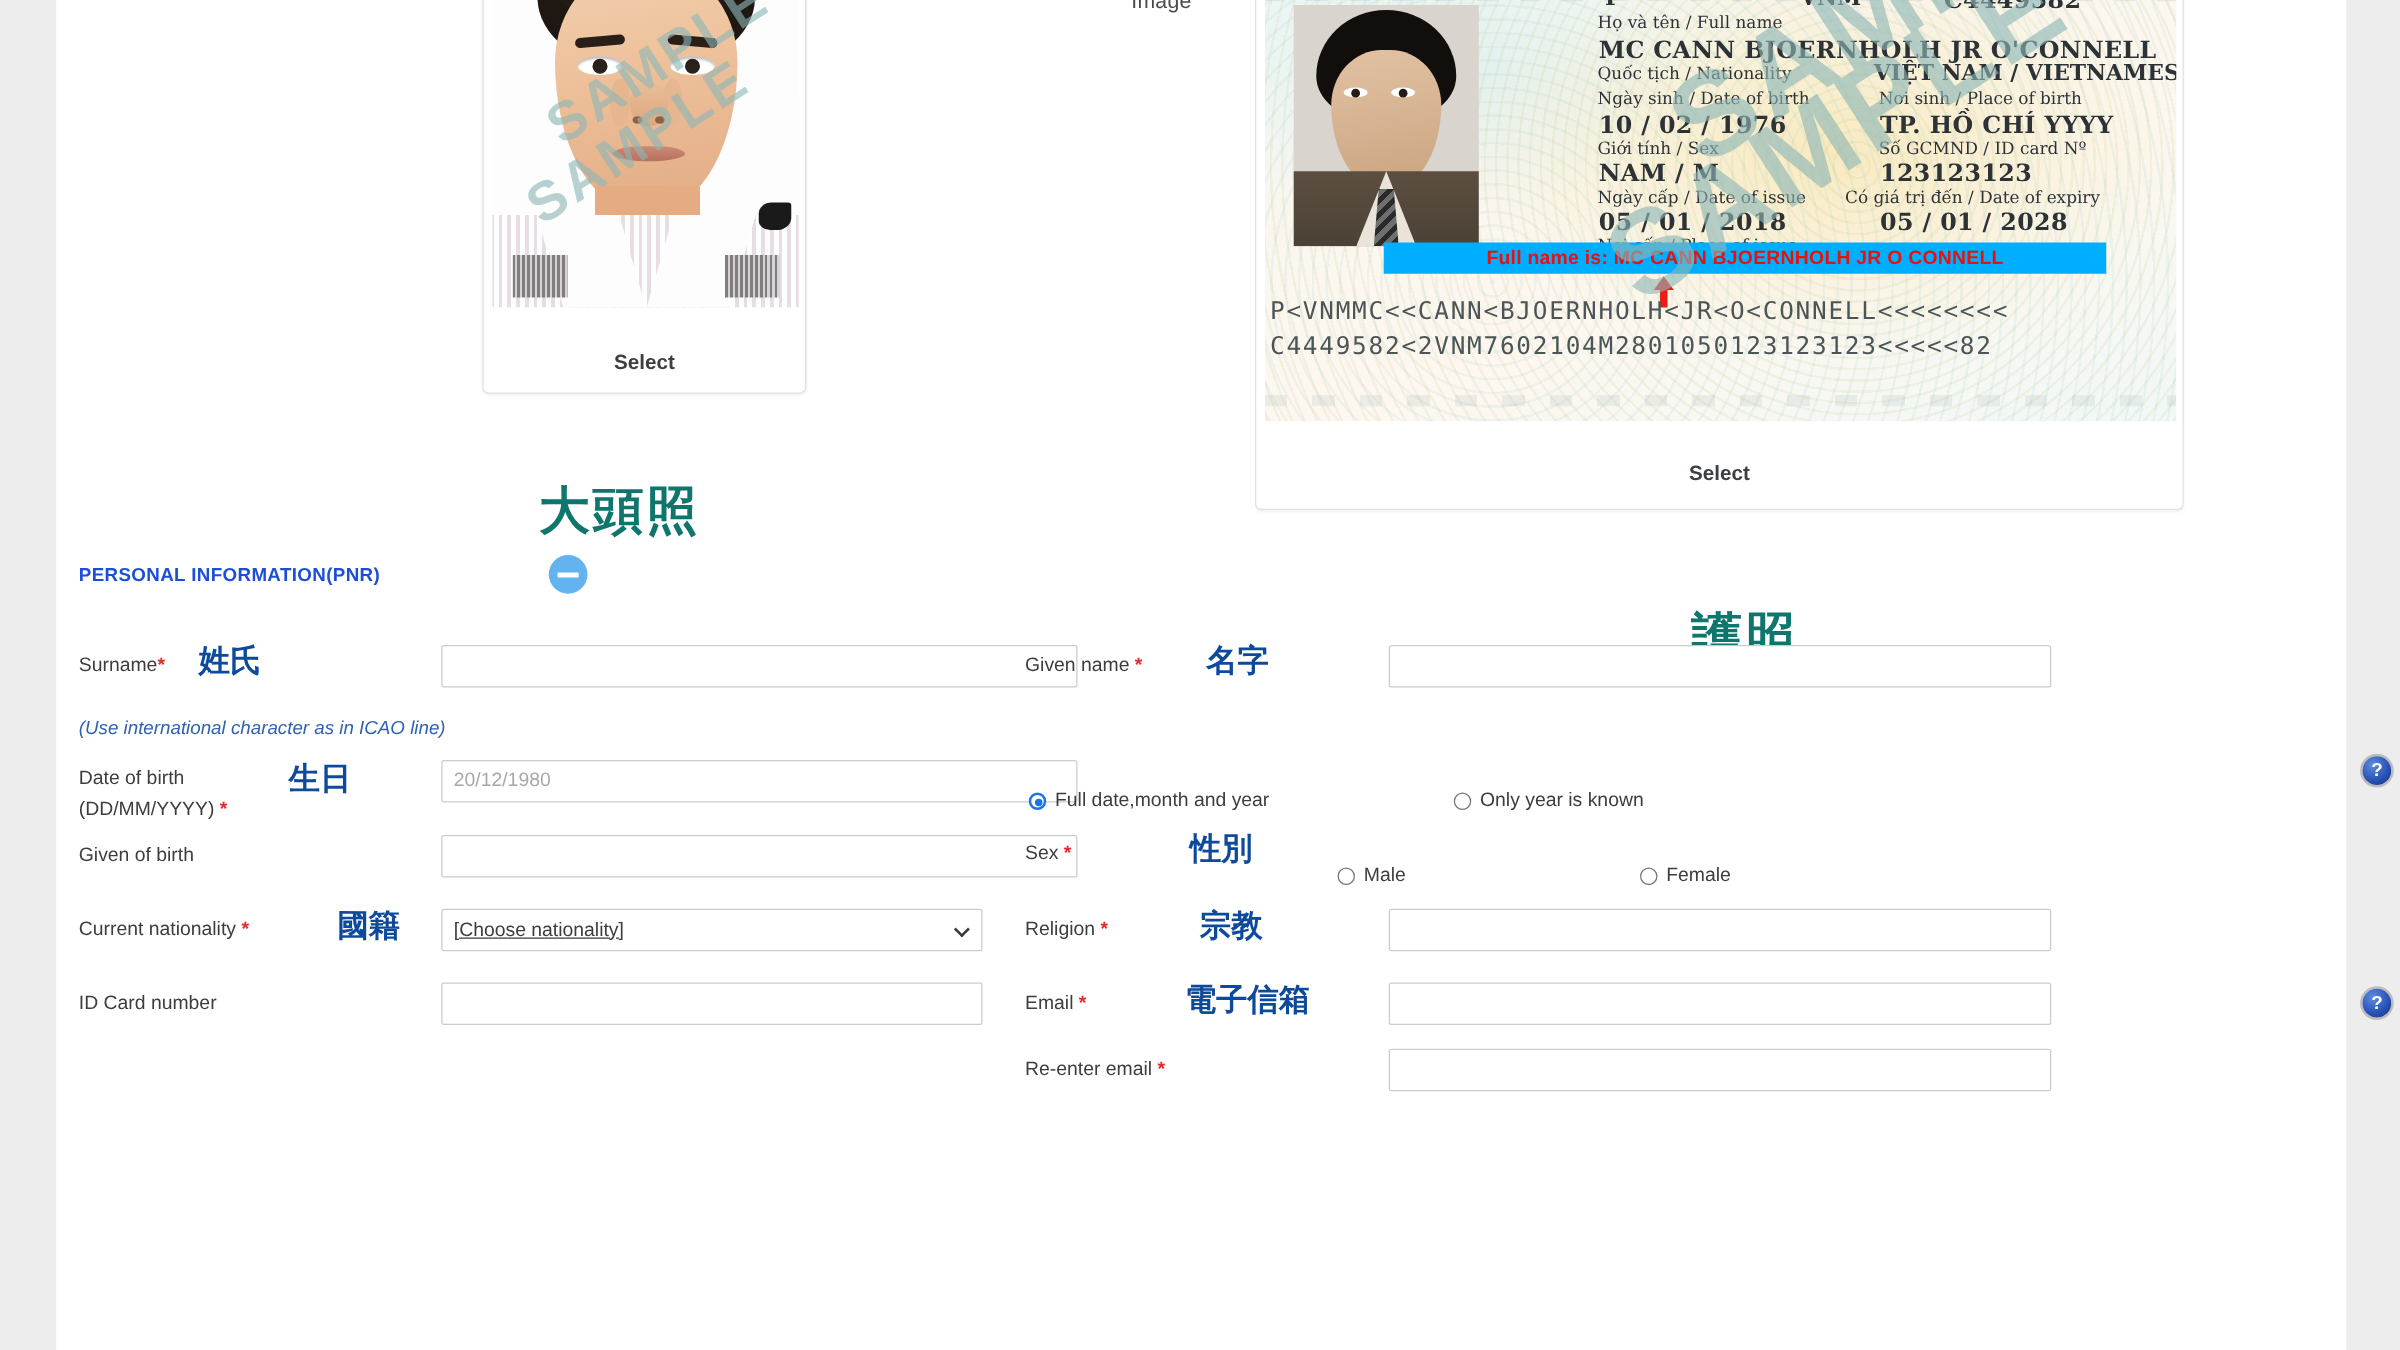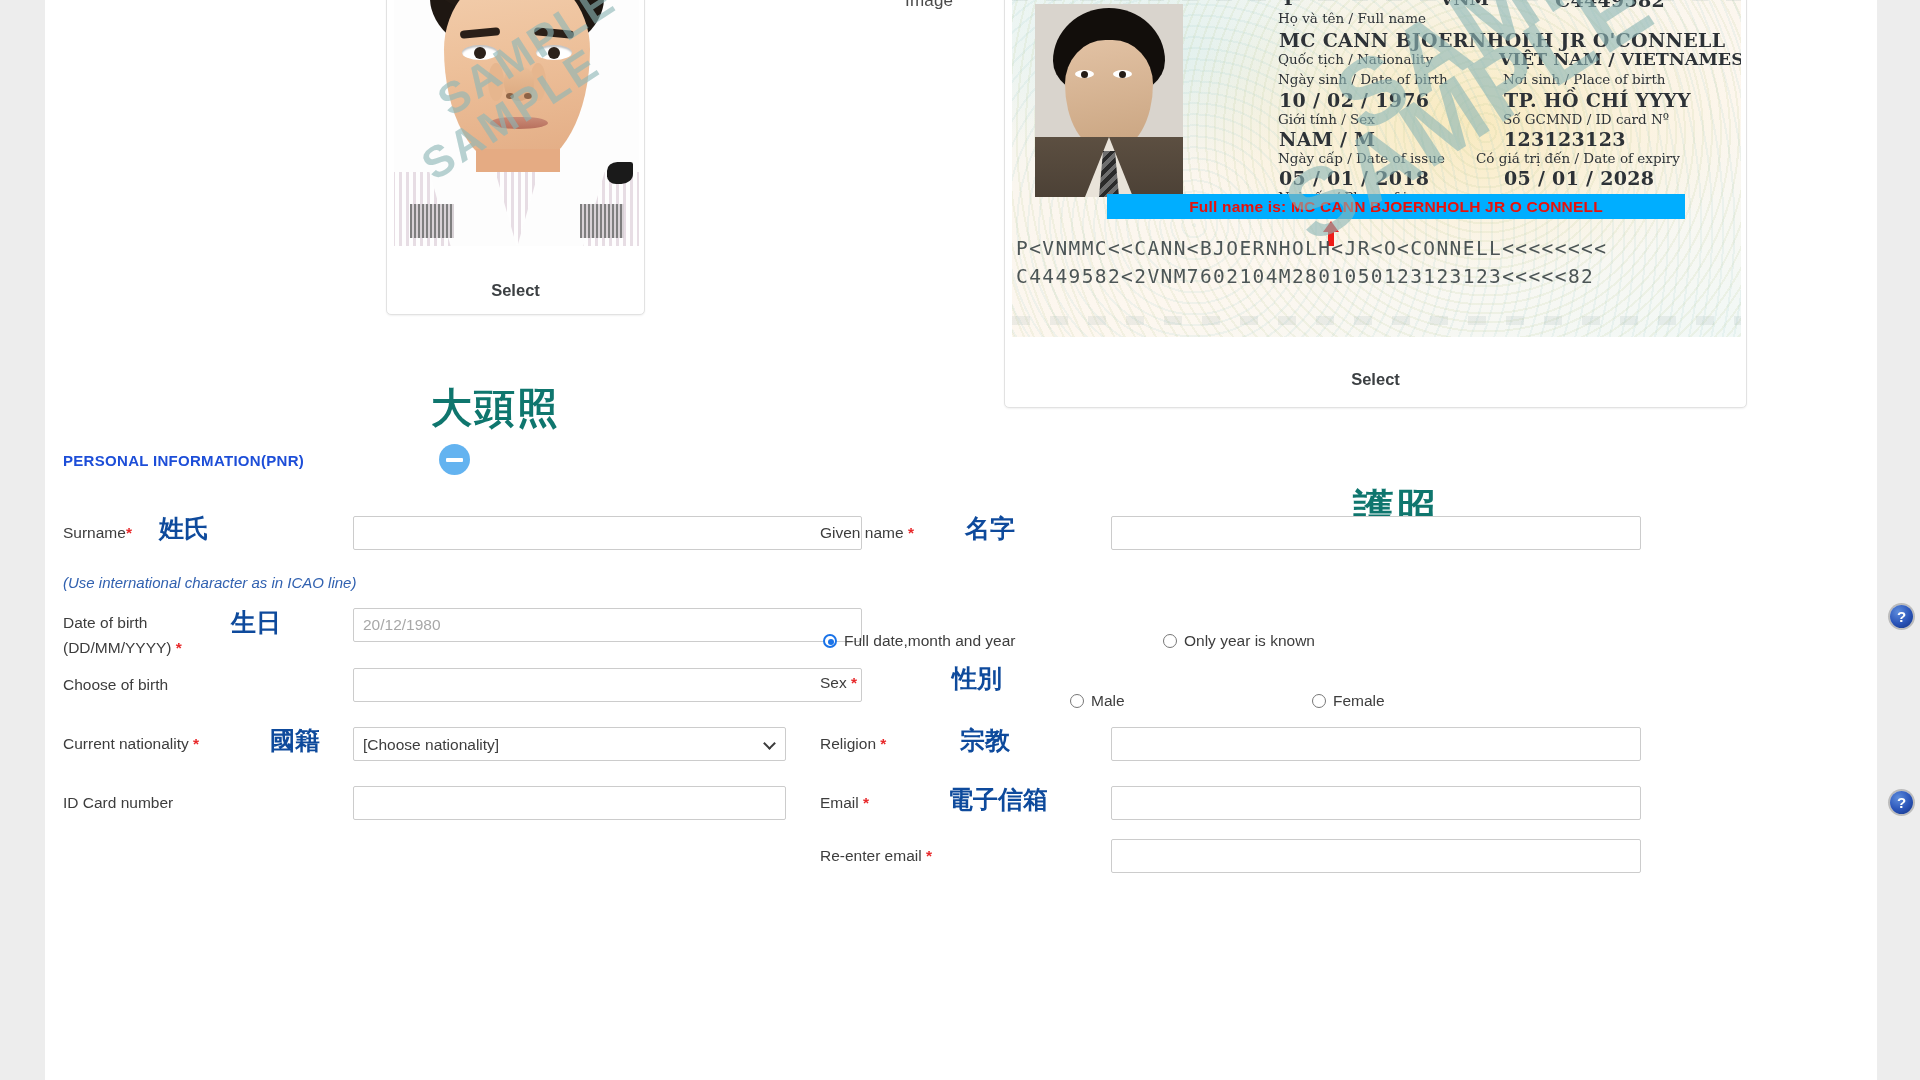--- a/index.html
+++ b/index.html
@@ -186,21 +186,21 @@
   .zh-in { color:#0e4a9c; font-weight:bold; font-size:25px;
     font-family:"DejaVu Serif","Liberation Serif", serif; position:absolute; white-space:nowrap; }
 
   .fld {
     position:absolute; height:34px; background:#fff;
     border:1px solid #ccc; border-radius:2px; padding:0 9px;
     font-size:15.5px; color:#3d3d3d; font-family:"Liberation Sans", sans-serif;
     outline:none;
   }
   .fld::placeholder { color:#a8a8a8; }
-  .sel { appearance:none; -webkit-appearance:none; cursor:pointer; padding-right:30px; }
+  .sel { appearance:none; -webkit-appearance:none; cursor:pointer; padding-right:30px;text-decoration:underline; }
   .sel-wrap { position:absolute; }
   .chev {
     position:absolute; right:12px; top:12px; width:9px; height:9px;
     border-right:2px solid #3b3b3b; border-bottom:2px solid #3b3b3b;
     transform: rotate(45deg); pointer-events:none;
   }
   .hint { position:absolute; font-size:15px; color:#3161b0; font-style:italic; white-space:nowrap; }
 
   .radio-opt { position:absolute; display:flex; align-items:center; cursor:pointer; white-space:nowrap; }
   .radio { width:14px; height:14px; border-radius:50%; border:1.5px solid #777; background:#fff;
@@ -344,21 +344,21 @@
         <div class="lbl" style="top:2px;">
           <span>Date of birth</span><br>
           <span>(DD/MM/YYYY)</span>
           <span class="req">*</span>
         </div>
         <div class="zh-in" style="left:168px; top:-2px;">生日</div>
         <input class="fld" style="left: 290px; top: 0px; width: 509px;" placeholder="20/12/1980">
       </div>
 
       <div class="row" style="top:170px;">
-        <div class="lbl" style="top:4px;">Choose of birth</div>
+        <div class="lbl" style="top:4px;">Given of birth</div>
         <input class="fld" style="left: 290px; top: 0px; width: 509px;" placeholder="">
       </div>
 
       <div class="row" style="top:229px;">
         <div class="lbl" style="top:4px;"><span>Current nationality</span>
              <span class="req">*</span></div>
         <div class="zh-in" style="left:207px; top:-3px;">國籍</div>
         <div class="sel-wrap" style="left:290px; top:0; width:433px;">
           <select class="fld sel" style="left:0; top:0; width:433px;">
             <option>[Choose nationality]</option>

